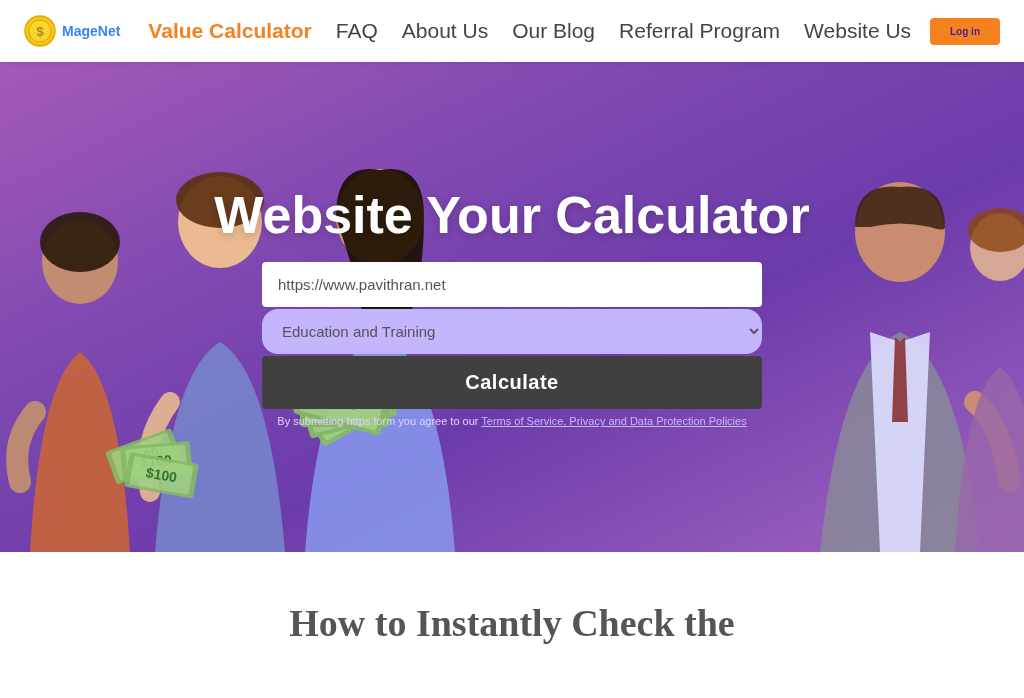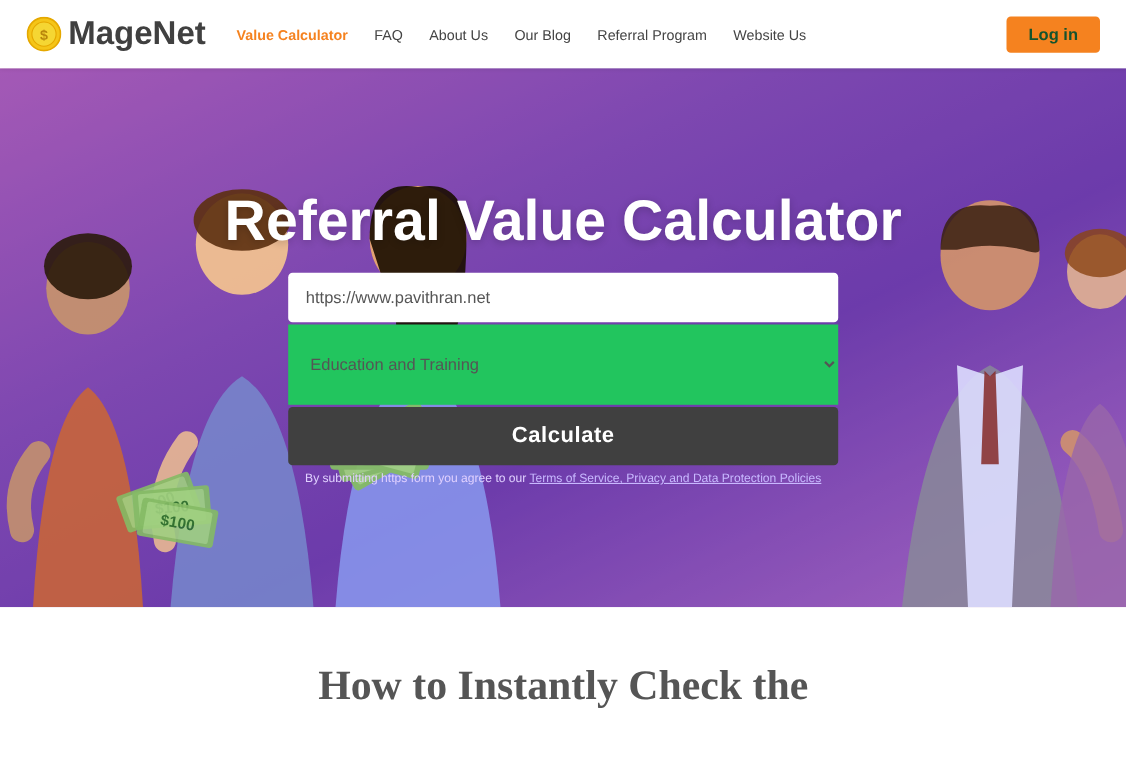--- a/index.html
+++ b/index.html
@@ -21,47 +21,47 @@
       align-items: center;
       gap: 6px;
       margin-right: 28px;
       text-decoration: none;
     }
     .logo-icon {
       width: 32px;
       height: 32px;
     }
     .logo-text {
-      font-size: 30px;
+      font-size: 14px;
       font-weight: 700;
-      color: #404040;
+      color: #3b82f6;
     }
     .nav-links {
       display: flex;
       align-items: center;
       gap: 24px;
       flex: 1;
     }
     .nav-link {
-      font-size: 13px;
+      font-size: 21px;
       color: #444;
       text-decoration: none;
       cursor: pointer;
     }
     .nav-link.active {
       color: #f5821f;
       font-weight: 600;
     }
     .nav-login {
       background: #f5821f;
-      color: #14532d;
+      color: #4c1d95;
       border: none;
       border-radius: 4px;
       padding: 8px 20px;
-      font-size: 15px;
+      font-size: 10px;
       font-weight: 600;
       cursor: pointer;
     }
 
     
     .hero {
       position: relative;
       width: 100%;
       height: 490px;
       display: flex;
@@ -113,27 +113,27 @@
       padding: 14px 16px;
       border: none;
       border-radius: 4px;
       font-size: 15px;
       color: #555;
       outline: none;
       background: #fff;
     }
     .hero-select {
       width: 100%;
-      padding: 27px 16px;
+      padding: 13px 16px;
       border: none;
-      border-radius: 0;
+      border-radius: 16px;
       font-size: 15px;
       color: #555;
       outline: none;
-      background: #22c55e;
+      background: #c4b5fd;
       appearance: auto;
       cursor: pointer;
     }
     .hero-calculate-btn {
       width: 100%;
       padding: 15px;
       background: #404040;
       color: #fff;
       border: none;
       border-radius: 4px;
@@ -282,21 +282,21 @@
 
       <path d="M975,340 Q1000,360 1010,420" stroke="#d4956a" stroke-width="22" fill="none" opacity="0.85" stroke-linecap="round"></path>
 
       <ellipse cx="1000" cy="185" rx="30" ry="34" fill="#e8b890" opacity="0.85"></ellipse>
       <ellipse cx="1000" cy="168" rx="32" ry="22" fill="#8B4513" opacity="0.8"></ellipse>
       <path d="M955,490 Q965,330 1000,305 Q1035,330 1045,490 Z" fill="#9966aa" opacity="0.8"></path>
     </svg>
   </div>
 
   <div class="hero-content">
-    <h1 class="hero-title">Referral Value Calculator</h1>
+    <h1 class="hero-title">Website Your Calculator</h1>
     <div class="hero-form">
       <input class="hero-input" type="text" value="https://www.pavithran.net" style="">
       <select class="hero-select">
         <option>Education and Training</option>
         <option>Technology</option>
         <option>Finance</option>
         <option>Health</option>
         <option>Entertainment</option>
         <option>Sports</option>
         <option>News</option>

